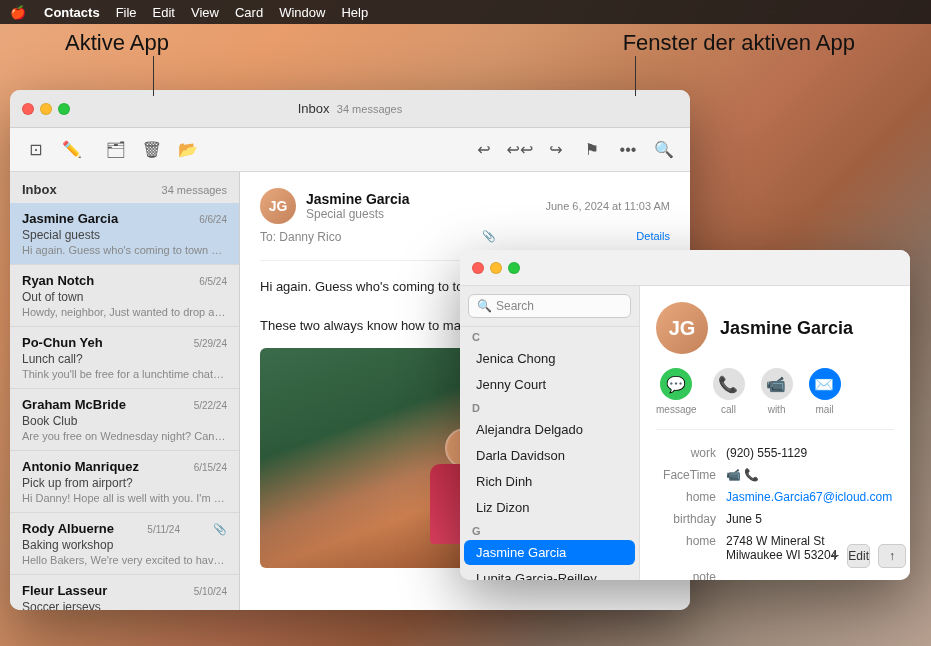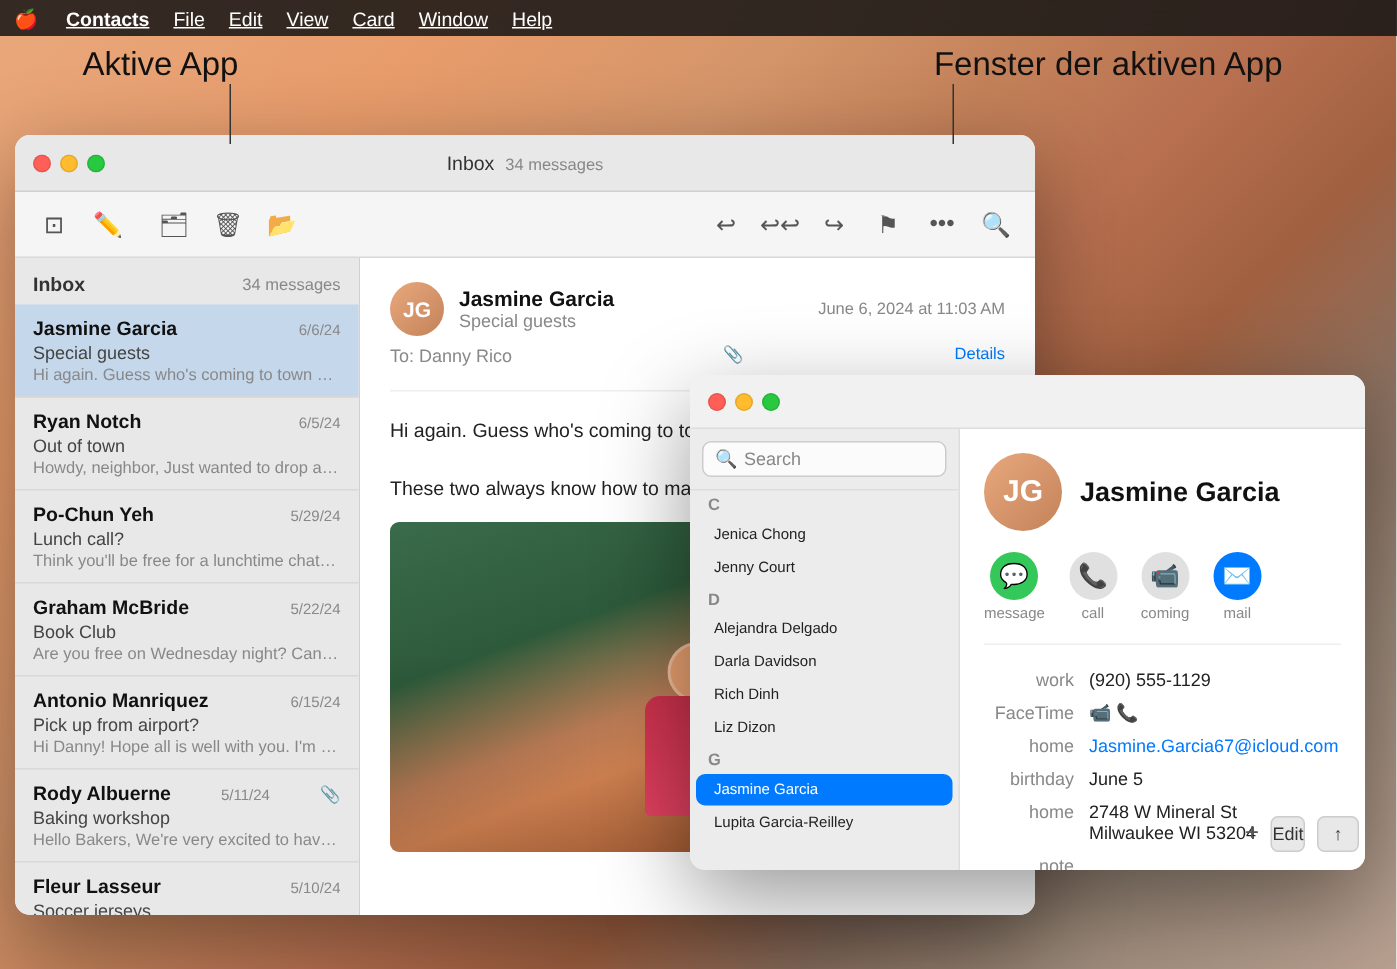--- a/index.html
+++ b/index.html
@@ -42,38 +42,37 @@
       margin-right: 8px;
     }
     .menubar-item {
       padding: 0 8px;
       height: 24px;
       display: flex;
       align-items: center;
       cursor: default;
       border-radius: 4px;
       white-space: nowrap;
-      text-decoration: underline;
     }
     .menubar-item.app-name {
       font-weight: 600;
     }
 
     
     .annotation {
       position: absolute;
       top: 30px;
       font-size: 22px;
       font-weight: 500;
       color: #111;
       font-family: -apple-system, BlinkMacSystemFont, "Helvetica Neue", sans-serif;
       pointer-events: none;
       z-index: 200;
     }
-    .annotation-left { left: 55px; }
+    .annotation-left { left: 65px; }
     .annotation-right { right: 76px; }
     .annotation-line {
       position: absolute;
       top: 56px;
       width: 1px;
       height: 40px;
       background: #333;
       pointer-events: none;
       z-index: 200;
     }
@@ -331,21 +330,21 @@
       color: #888;
     }
     .contacts-section-header {
       font-size: 11px;
       font-weight: 600;
       color: #888;
       padding: 4px 12px 2px;
     }
     .contact-list-item {
       padding: 5px 12px;
-      font-size: 10px;
+      font-size: 13px;
       color: #222;
       cursor: pointer;
       border-radius: 4px;
       margin: 1px 4px;
     }
     .contact-list-item.selected {
       background: #007aff;
       color: white;
       border-radius: 6px;
     }
@@ -664,21 +663,21 @@
         <div class="contact-action-btn">
           <div class="contact-action-icon action-message">💬</div>
           <span class="contact-action-label">message</span>
         </div>
         <div class="contact-action-btn">
           <div class="contact-action-icon action-call">📞</div>
           <span class="contact-action-label">call</span>
         </div>
         <div class="contact-action-btn">
           <div class="contact-action-icon action-video">📹</div>
-          <span class="contact-action-label">coming</span>
+          <span class="contact-action-label">with</span>
         </div>
         <div class="contact-action-btn">
           <div class="contact-action-icon action-mail">✉️</div>
           <span class="contact-action-label">mail</span>
         </div>
       </div>
 
       <div class="contact-info-row">
         <span class="contact-info-label">work</span>
         <span class="contact-info-value">(920) 555-1129</span>

